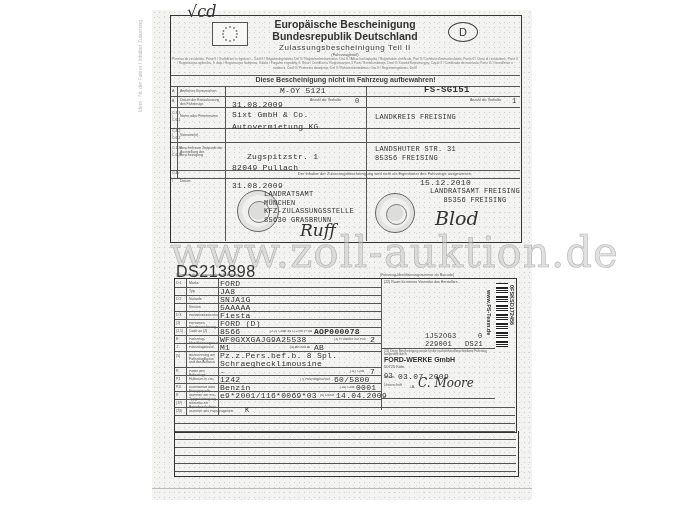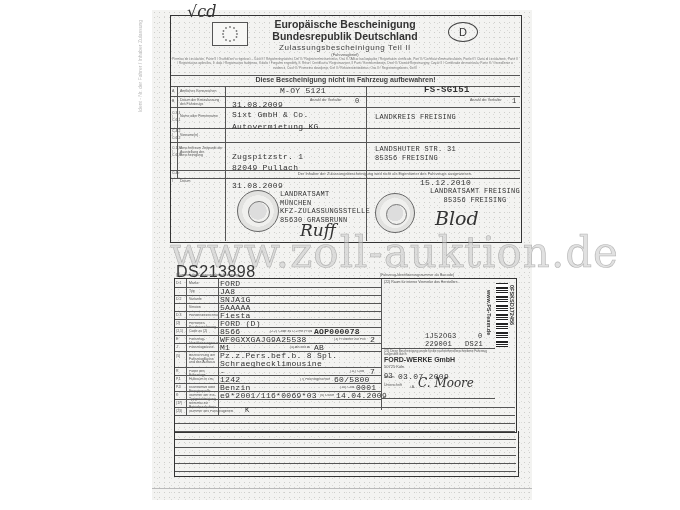--- a/index.html
+++ b/index.html
@@ -119,32 +119,32 @@
 <div class="abs tiny" style="left:310px; top:99px;">Anzahl der Vorhalter</div>
 <div class="abs val mono" style="left:355px; top:97px; font-size:7px;">0</div>
 <div class="abs tiny" style="left:470px; top:99px;">Anzahl der Vorhalter</div>
 <div class="abs val mono" style="left:512px; top:97px; font-size:7px;">1</div>
 
 <div class="abs val mono" style="left:232px; top:100px;">31.08.2009</div>
 <div class="abs val mono" style="left:232px; top:110px;">Sixt GmbH &amp; Co.</div>
 <div class="abs val mono" style="left:232px; top:122px;">Autovermietung KG</div>
 <div class="abs val mono" style="left:375px; top:113px; font-size:7px;">LANDKREIS FREISING</div>
 
-<div class="abs val mono" style="left:232px; top:152px;">Zugspitzstr. 1</div>
+<div class="abs val mono" style="left:247px; top:152px;">Zugspitzstr. 1</div>
 <div class="abs val mono" style="left:232px; top:163px;">82049 Pullach</div>
 <div class="abs val mono" style="left:375px; top:145px; font-size:7px;">LANDSHUTER STR. 31</div>
 <div class="abs val mono" style="left:375px; top:154px; font-size:7px;">85356 FREISING</div>
 
 <div class="abs tiny" style="left:250px; top:172px; width:270px; font-size:4px; text-align:center;">Der Inhaber der Zulassungsbescheinigung wird nicht als Eigentümer des Fahrzeugs ausgewiesen.</div>
 
 <div class="abs val mono" style="left:232px; top:181px;">31.08.2009</div>
 <div class="abs val mono" style="left:420px; top:178px;">15.12.2010</div>
 
 <div class="stamp" style="left:237px; top:190px; width:40px; height:40px;"></div>
-<div class="abs val mono" style="left:280px; top:190px; font-size:7px; line-height:8.5px;">
+<div class="abs val mono" style="left:264px; top:190px; font-size:7px; line-height:8.5px;">
   <div>LANDRATSAMT</div>
   <div>MÜNCHEN</div>
   <div>KFZ-ZULASSUNGSSTELLE</div>
   <div>85630 GRASBRUNN</div>
 </div>
 <div class="sig" style="left:300px; top:220px; font-size:17px;text-align:center;">Ruff</div>
 
 <div class="stamp" style="left:375px; top:193px; width:38px; height:38px;"></div>
 <div class="abs val mono" style="left:430px; top:187px; font-size:7px; line-height:8.5px; text-align:center;">
   <div>LANDRATSAMT FREISING</div>

